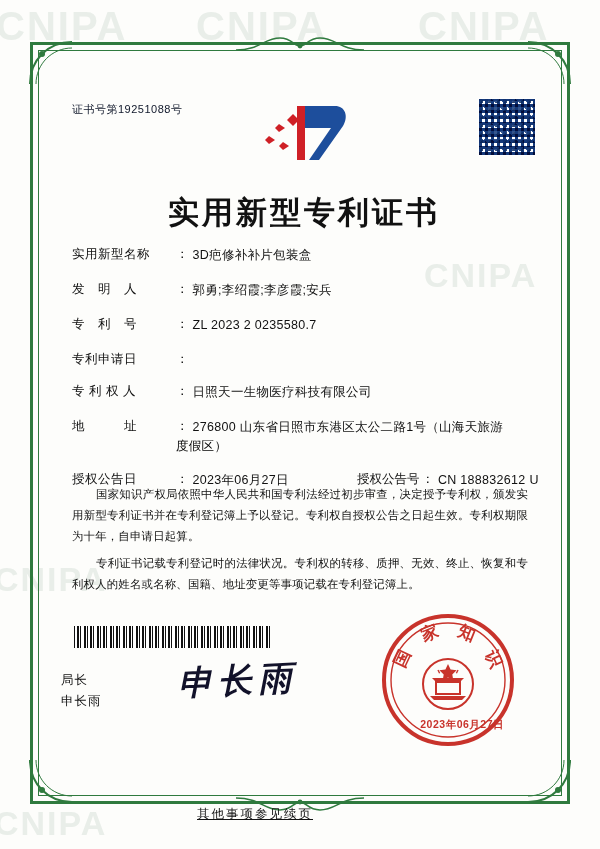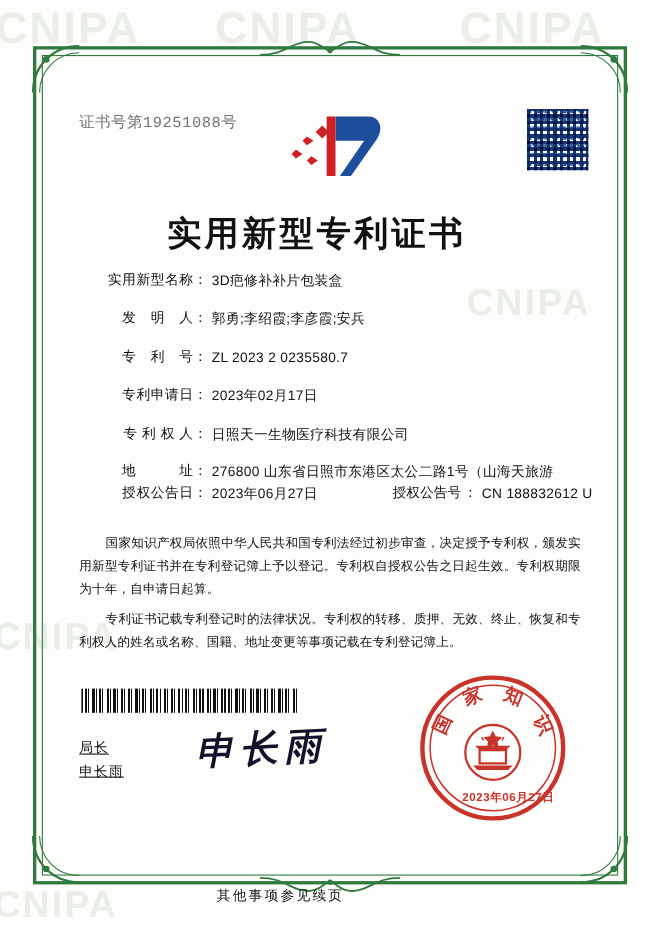--- a/index.html
+++ b/index.html
@@ -75,24 +75,23 @@
     width: 524px;
     height: 746px;
     z-index: 5;
   }
 
   
   .cert-no {
     position: absolute;
     left: 34px;
     top: 52px;
-    font-size: 14px;
-    color: #737373;
+    font-size: 11px;
+    color: #0f172a;
     letter-spacing: 0.5px;
-    font-family: Liberation Mono, monospace;
   }
   .logo {
     position: absolute;
     left: 215px;
     top: 52px;
     width: 100px;
     height: 62px;
   }
   .qr {
     position: absolute;
@@ -112,21 +111,21 @@
     background:
       linear-gradient(135deg, #14397a 25%, transparent 25%) 0 0/8px 8px,
       linear-gradient(225deg, #14397a 25%, transparent 25%) 0 0/8px 8px,
       linear-gradient(315deg, #0c2a5e 25%, transparent 25%) 4px 4px/8px 8px;
     opacity: .85;
   }
 
   .doc-title {
     position: absolute;
     top: 142px;
-    left: 0;
+    left: 16px;
     width: 500px;
     text-align: center;
     font-size: 31px;
     font-weight: bold;
     letter-spacing: 3px;
     color: #111111;
     font-family: "Liberation Serif", serif;
   }
 
   
@@ -141,21 +140,20 @@
     align-items: flex-start;
     margin-bottom: 15.5px;
     font-size: 12.5px;
     color: #111;
   }
   .lbl {
     width: 104px;
     flex: 0 0 104px;
     letter-spacing: 0.5px;
     white-space: nowrap;
-    text-align: right;
   }
   .colon { margin: 0 4px 0 0; }
   .val {
     flex: 1;
     letter-spacing: 0.3px;
     line-height: 1.55;
   }
   .val2 {
     margin-left: 104px;
     font-size: 12.5px;
@@ -189,27 +187,26 @@
     width: 196px;
     height: 22px;
     background: repeating-linear-gradient(
       90deg,
       #111 0 1px, #fff 1px 3px, #111 3px 5px, #fff 5px 6px,
       #111 6px 7px, #fff 7px 10px, #111 10px 12px, #fff 12px 13px);
   }
 
   .sign-block {
     position: absolute;
-    left: 34px;
+    left: 23px;
     top: 620px;
     font-size: 12.5px;
     line-height: 1.7;
     color: #111;
     letter-spacing: 1px;
-    text-decoration: underline;
   }
   .signature {
     position: absolute;
     left: 140px;
     top: 608px;
     font-size: 34px;
     font-family: "Liberation Serif", serif;
     font-style: italic;
     font-weight: bold;
     color: #12122a;
@@ -247,20 +244,21 @@
   .footer-note {
     position: absolute;
     left: 0;
     top: 806px;
     width: 510px;
     text-align: center;
     font-size: 12.5px;
     color: #111;
     letter-spacing: 2px;
     z-index: 6;
+    text-decoration: underline;
   }
 </style>
 </head>
 <body>
 
 <div class="page">
 
   <div class="wm a" style="left:-4px;  top:4px;">CNIPA</div>
   <div class="wm a" style="left:196px; top:4px;">CNIPA</div>
   <div class="wm a" style="left:418px; top:4px;">CNIPA</div>
@@ -346,32 +344,32 @@
         <div class="val">郭勇;李绍霞;李彦霞;安兵</div>
       </div>
       <div class="row">
         <div class="lbl">专　利　号</div>
         <div class="colon">：</div>
         <div class="val">ZL 2023 2 0235580.7</div>
       </div>
       <div class="row">
         <div class="lbl">专利申请日</div>
         <div class="colon">：</div>
-        <div class="val">2023年02月17日</div>
       </div>
       <div class="row">
         <div class="lbl">专 利 权 人</div>
         <div class="colon">：</div>
         <div class="val">日照天一生物医疗科技有限公司</div>
       </div>
       <div class="row" style="margin-bottom:0;">
         <div class="lbl">地　　　址</div>
         <div class="colon">：</div>
         <div class="val">276800 山东省日照市东港区太公二路1号（山海天旅游</div>
       </div>
+      <div class="val2" style="margin-bottom:14px;">度假区）</div>
 
       <div class="row inline">
         <div class="lbl">授权公告日</div>
         <div class="colon">：</div>
         <div class="val">2023年06月27日</div>
         <div class="lbl2">授权公告号</div>
         <div class="colon" style="margin-left:2px;">：</div>
         <div class="val">CN 188832612 U</div>
       </div>
     </div>

